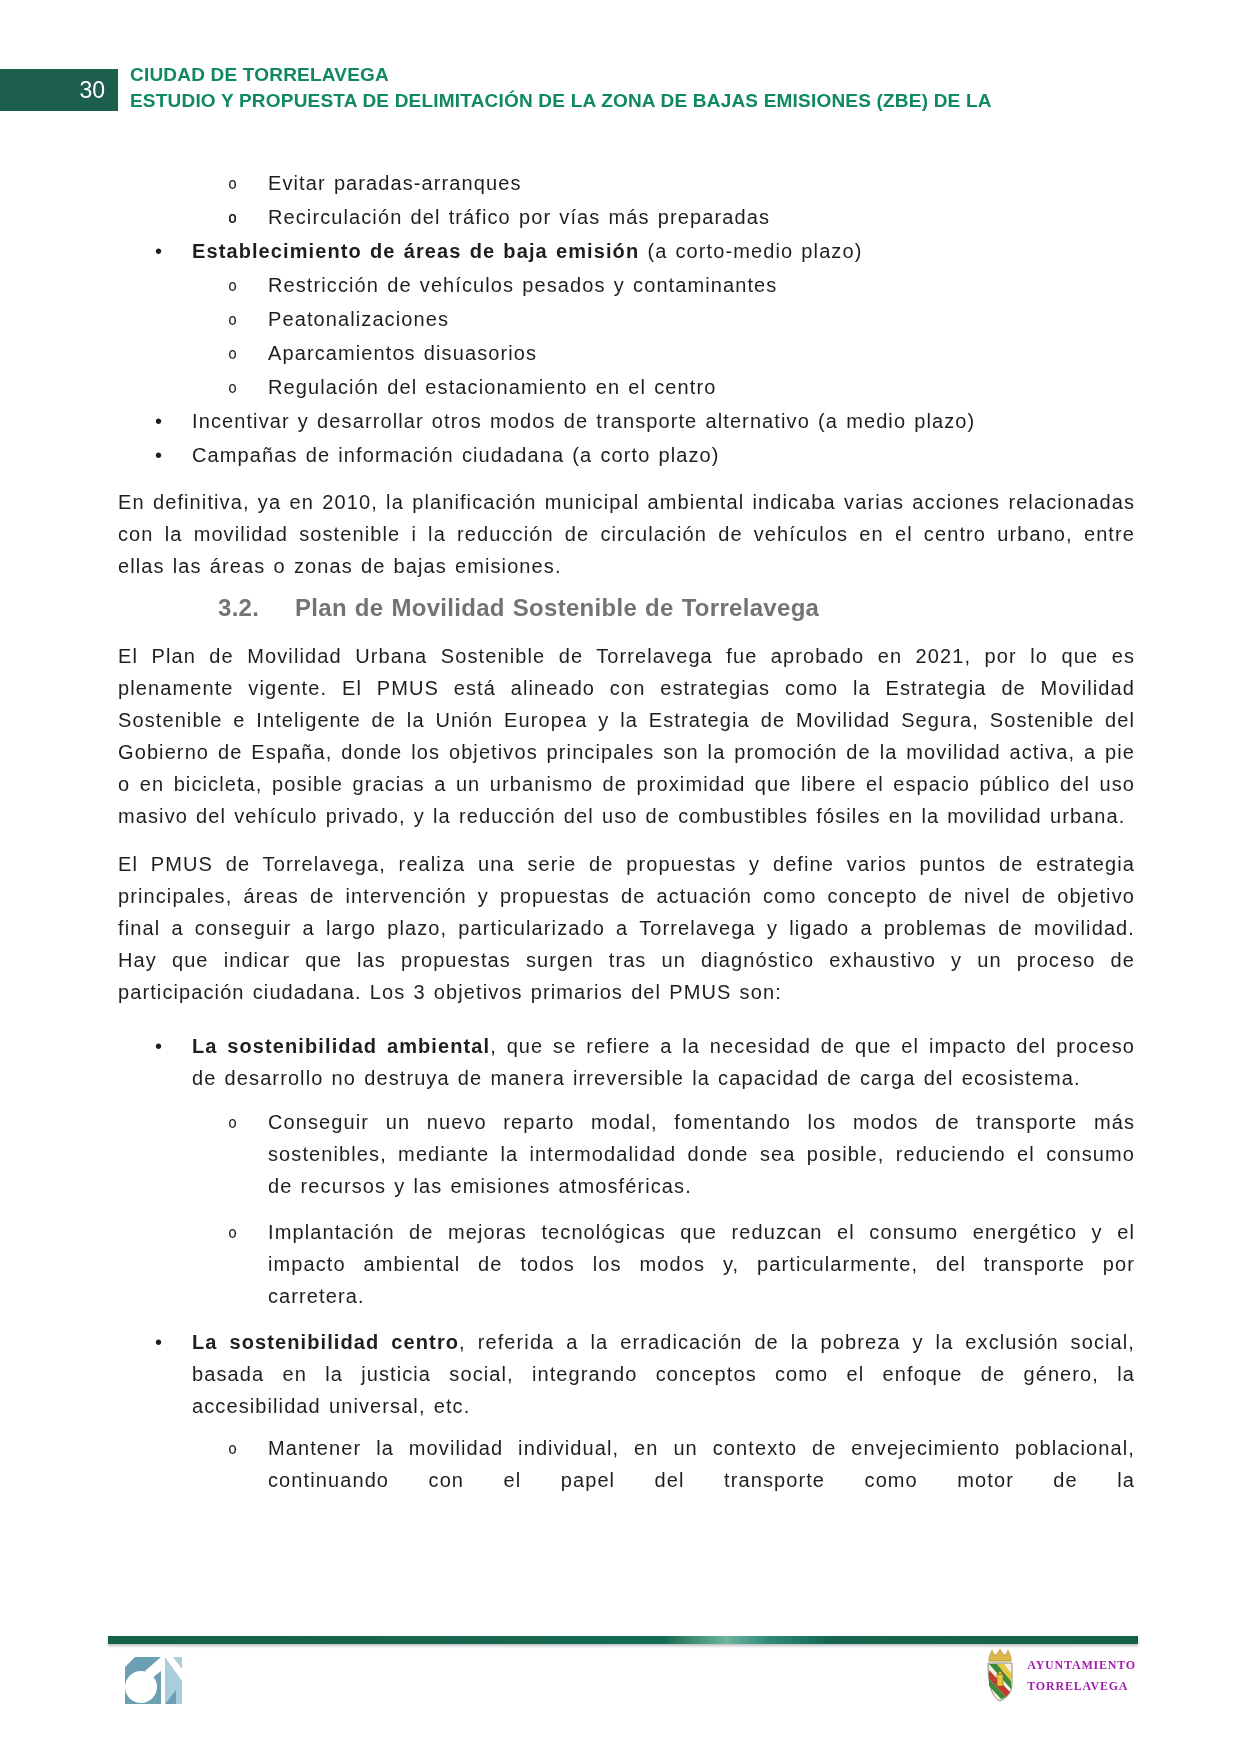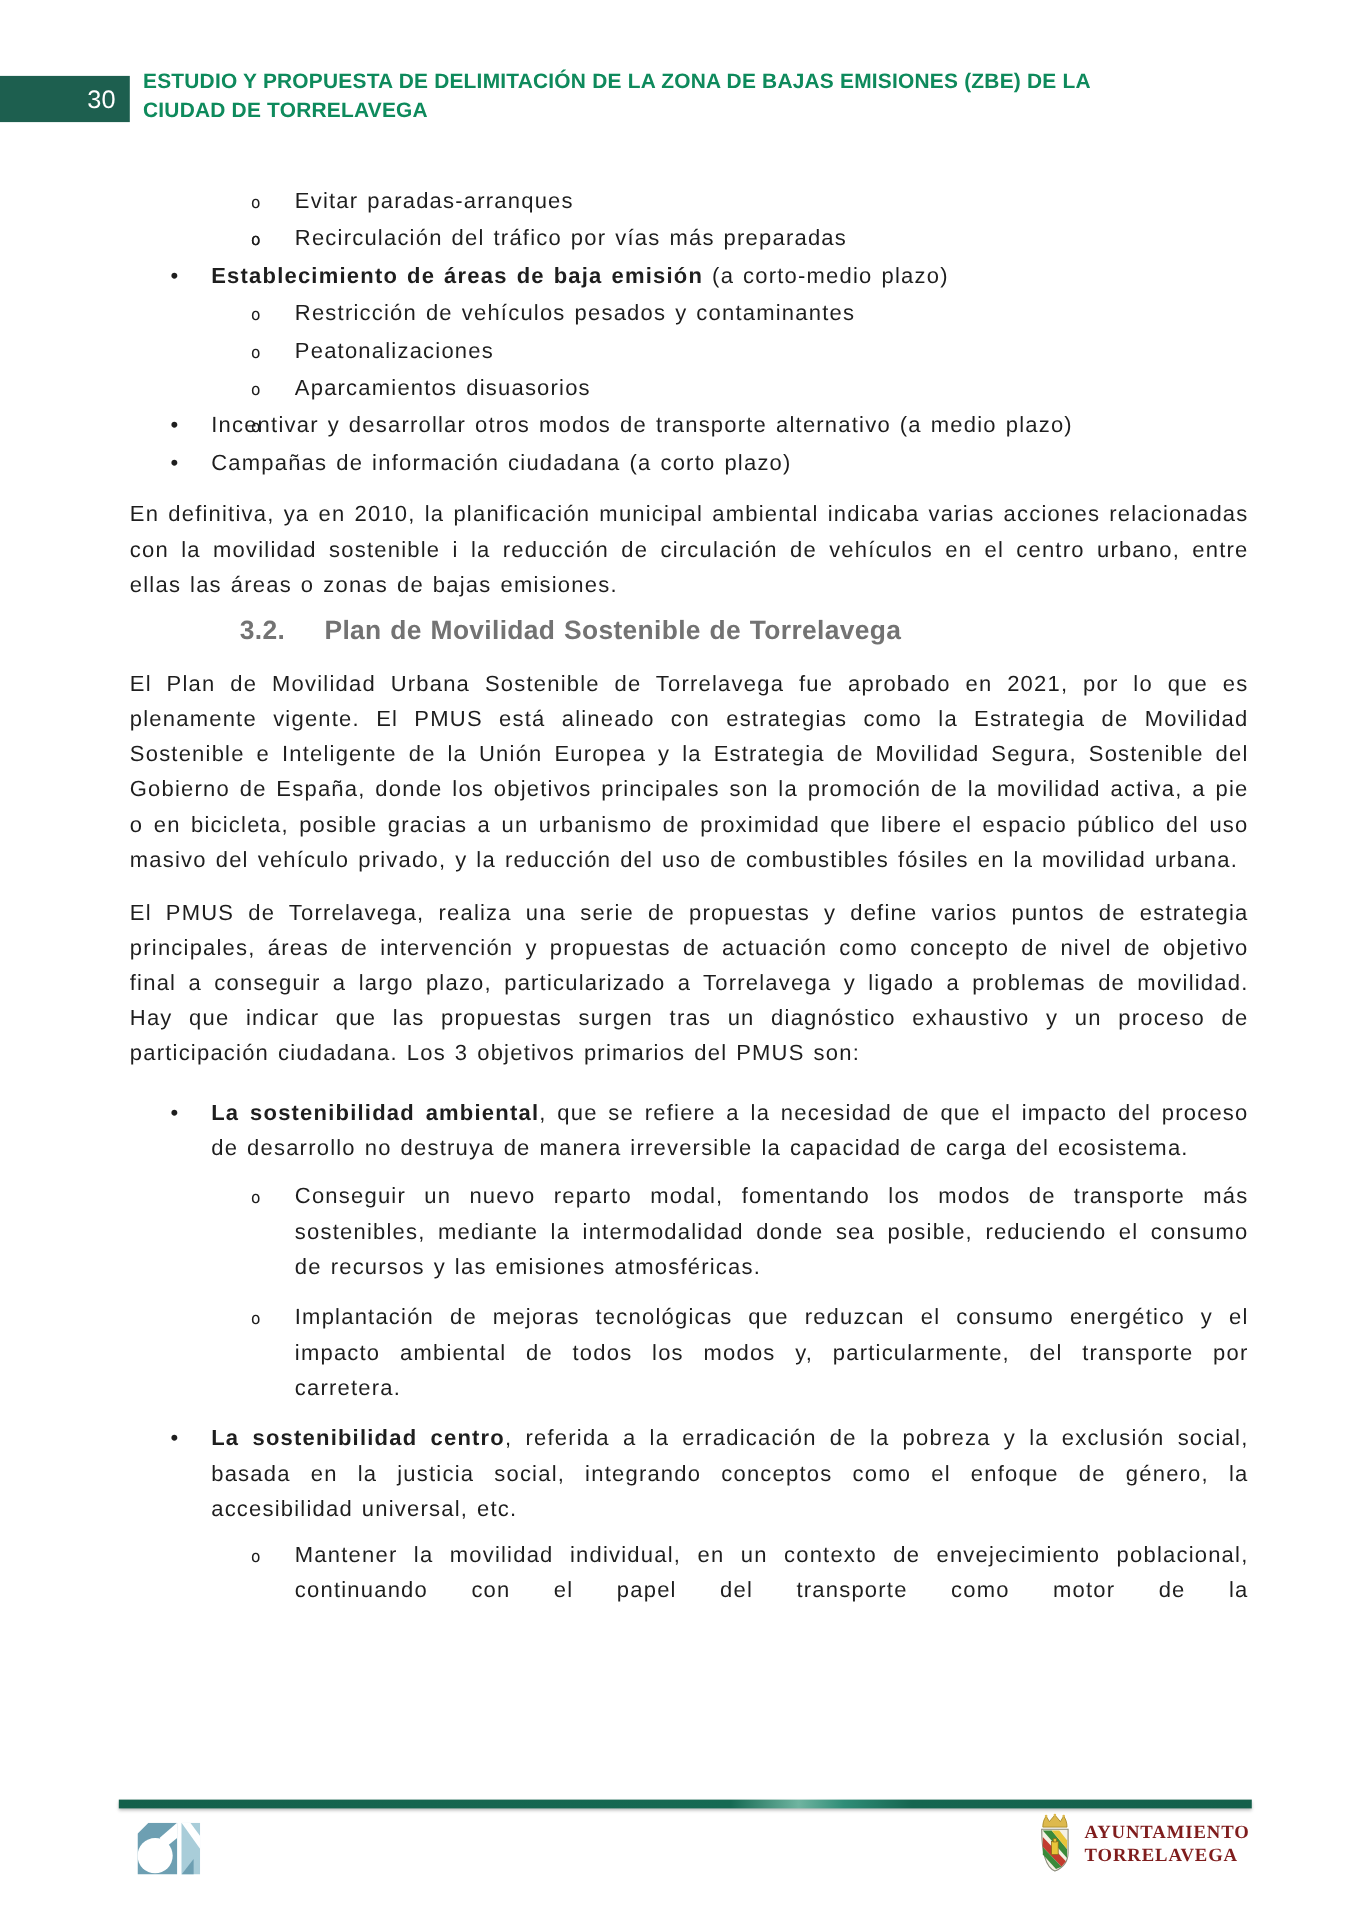--- a/index.html
+++ b/index.html
@@ -48,35 +48,35 @@
   .force-last{text-align-last:justify;}
   
   .footer-bar{
     position:absolute;left:108px;top:1636px;width:1030px;height:8px;
     background:linear-gradient(90deg,#14604b 0%,#166a53 54%,#6fb4a0 60%,#2f8d77 64%,#156650 70%,#14604b 100%);
     box-shadow:0 2px 3px rgba(0,0,0,0.25);
   }
   .footer-left-logo{position:absolute;left:125px;top:1657px;width:57px;height:47px;}
   .footer-right{position:absolute;right:104px;top:1648px;display:flex;align-items:center;gap:9px;}
   .org-name{
-    font-family:"Liberation Serif",serif;font-weight:700;font-size:17px;
-    line-height:21px;color:#7f1d1d;letter-spacing:0.8px;white-space:nowrap;
+    font-family:"Liberation Serif",serif;font-weight:700;font-size:12px;
+    line-height:21px;color:#a21caf;letter-spacing:0.8px;white-space:nowrap;
   }
 </style>
 </head>
 <body>
 
 <div class="page">
 
   <div class="pagenum-box">
     <span>30</span>
   </div>
   <div class="doc-title">
+    <div>CIUDAD DE TORRELAVEGA</div>
     <div>ESTUDIO Y PROPUESTA DE DELIMITACIÓN DE LA ZONA DE BAJAS EMISIONES (ZBE) DE LA</div>
-    <div>CIUDAD DE TORRELAVEGA</div>
   </div>
 
   <div class="content">
 
     <div class="row sub-row">
       <span class="marker">o</span>
       <span>Evitar paradas-arranques</span>
     </div>
     <div class="row sub-row">
       <span class="marker">o</span>
@@ -98,20 +98,21 @@
     <div class="row sub-row">
       <span class="marker">o</span>
       <span>Peatonalizaciones</span>
     </div>
     <div class="row sub-row">
       <span class="marker">o</span>
       <span>Aparcamientos disuasorios</span>
     </div>
     <div class="row sub-row">
       <span class="marker">o</span>
+      <span>Regulación del estacionamiento en el centro</span>
     </div>
 
     <div class="row main-row">
       <span class="marker">•</span>
       <span>Incentivar y desarrollar otros modos de transporte alternativo (a medio plazo)</span>
     </div>
     <div class="row main-row">
       <span class="marker">•</span>
       <span>Campañas de información ciudadana (a corto plazo)</span>
     </div>

